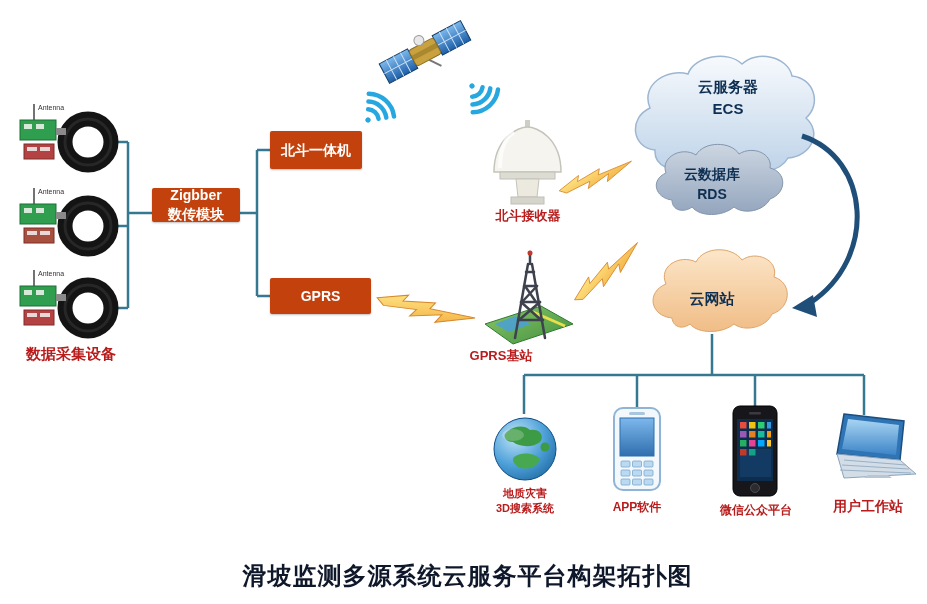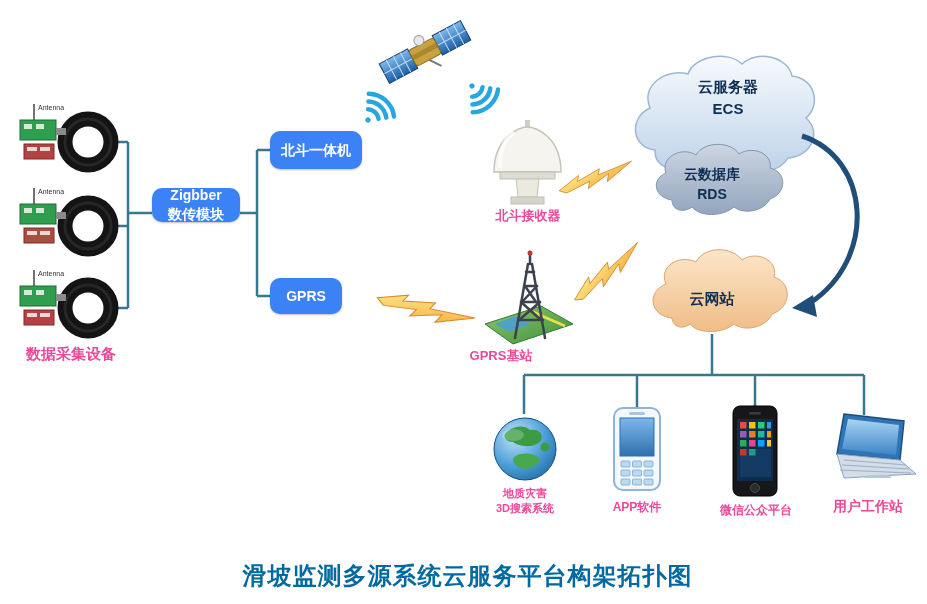--- a/index.html
+++ b/index.html
@@ -1,25 +1,25 @@
 <!DOCTYPE html>
 <html><head>
 <meta charset="utf-8">
 <style>
   html,body{margin:0;padding:0;background:#fff;}
   .stage{position:relative;width:927px;height:604px;background:#ffffff;overflow:hidden;
          font-family:"Liberation Sans","DejaVu Sans",sans-serif;}
   .art{position:absolute;left:0;top:0;}
-  .node-box{position:absolute;background:#3b82f6;color:#ffffff;font-weight:bold;text-align:center;
+  .node-box{position:absolute;background:#c2410c;color:#ffffff;font-weight:bold;text-align:center;
             display:flex;flex-direction:column;justify-content:center;line-height:1.35;font-size:14px;
-            border-radius:10px;box-shadow:0 1px 2px rgba(0,0,0,.25);z-index:3;}
-  .label{position:absolute;color:#ec4899;font-weight:bold;text-align:center;z-index:3;line-height:1.35;}
+            border-radius:2px;box-shadow:0 1px 2px rgba(0,0,0,.25);z-index:3;}
+  .label{position:absolute;color:#b91c1c;font-weight:bold;text-align:center;z-index:3;line-height:1.35;}
   .cloud-label{position:absolute;color:#0e2f52;font-weight:bold;text-align:center;z-index:3;line-height:1.45;}
   .title{position:absolute;left:8px;right:0;top:560px;text-align:center;font-size:24px;font-weight:bold;
-         color:#0369a1;z-index:3;letter-spacing:1px;}
+         color:#0f172a;z-index:3;letter-spacing:1px;}
 </style>
 </head>
 <body>
 
 <div class="stage">
 
   <svg class="art" width="927" height="604" viewBox="0 0 927 604" xmlns="http://www.w3.org/2000/svg">
     <defs>
       <linearGradient id="cloudGrad" x1="0" y1="0" x2="0" y2="1">
         <stop offset="0" stop-color="#f7fafd"></stop>
@@ -234,21 +234,21 @@
     </g>
   </svg>
 
   <div class="node-box" style="left:152px;top:188px;width:88px;height:34px;">
     <div>Zigbber</div>
     <div>数传模块</div>
   </div>
   <div class="node-box" style="left:270px;top:131px;width:92px;height:38px;">
     <div>北斗一体机</div>
   </div>
-  <div class="node-box" style="left:270px;top:278px;width:72px;height:36px;">
+  <div class="node-box" style="left:270px;top:278px;width:101px;height:36px;">
     <div>GPRS</div>
   </div>
 
   <div class="cloud-label" style="left:650px;top:76px;width:124px;font-size:15px;padding-left:16px;">
     <div>云服务器</div>
     <div>ECS</div>
   </div>
   <div class="cloud-label" style="left:650px;top:164px;width:124px;font-size:14px;">
     <div>云数据库</div>
     <div>RDS</div>

